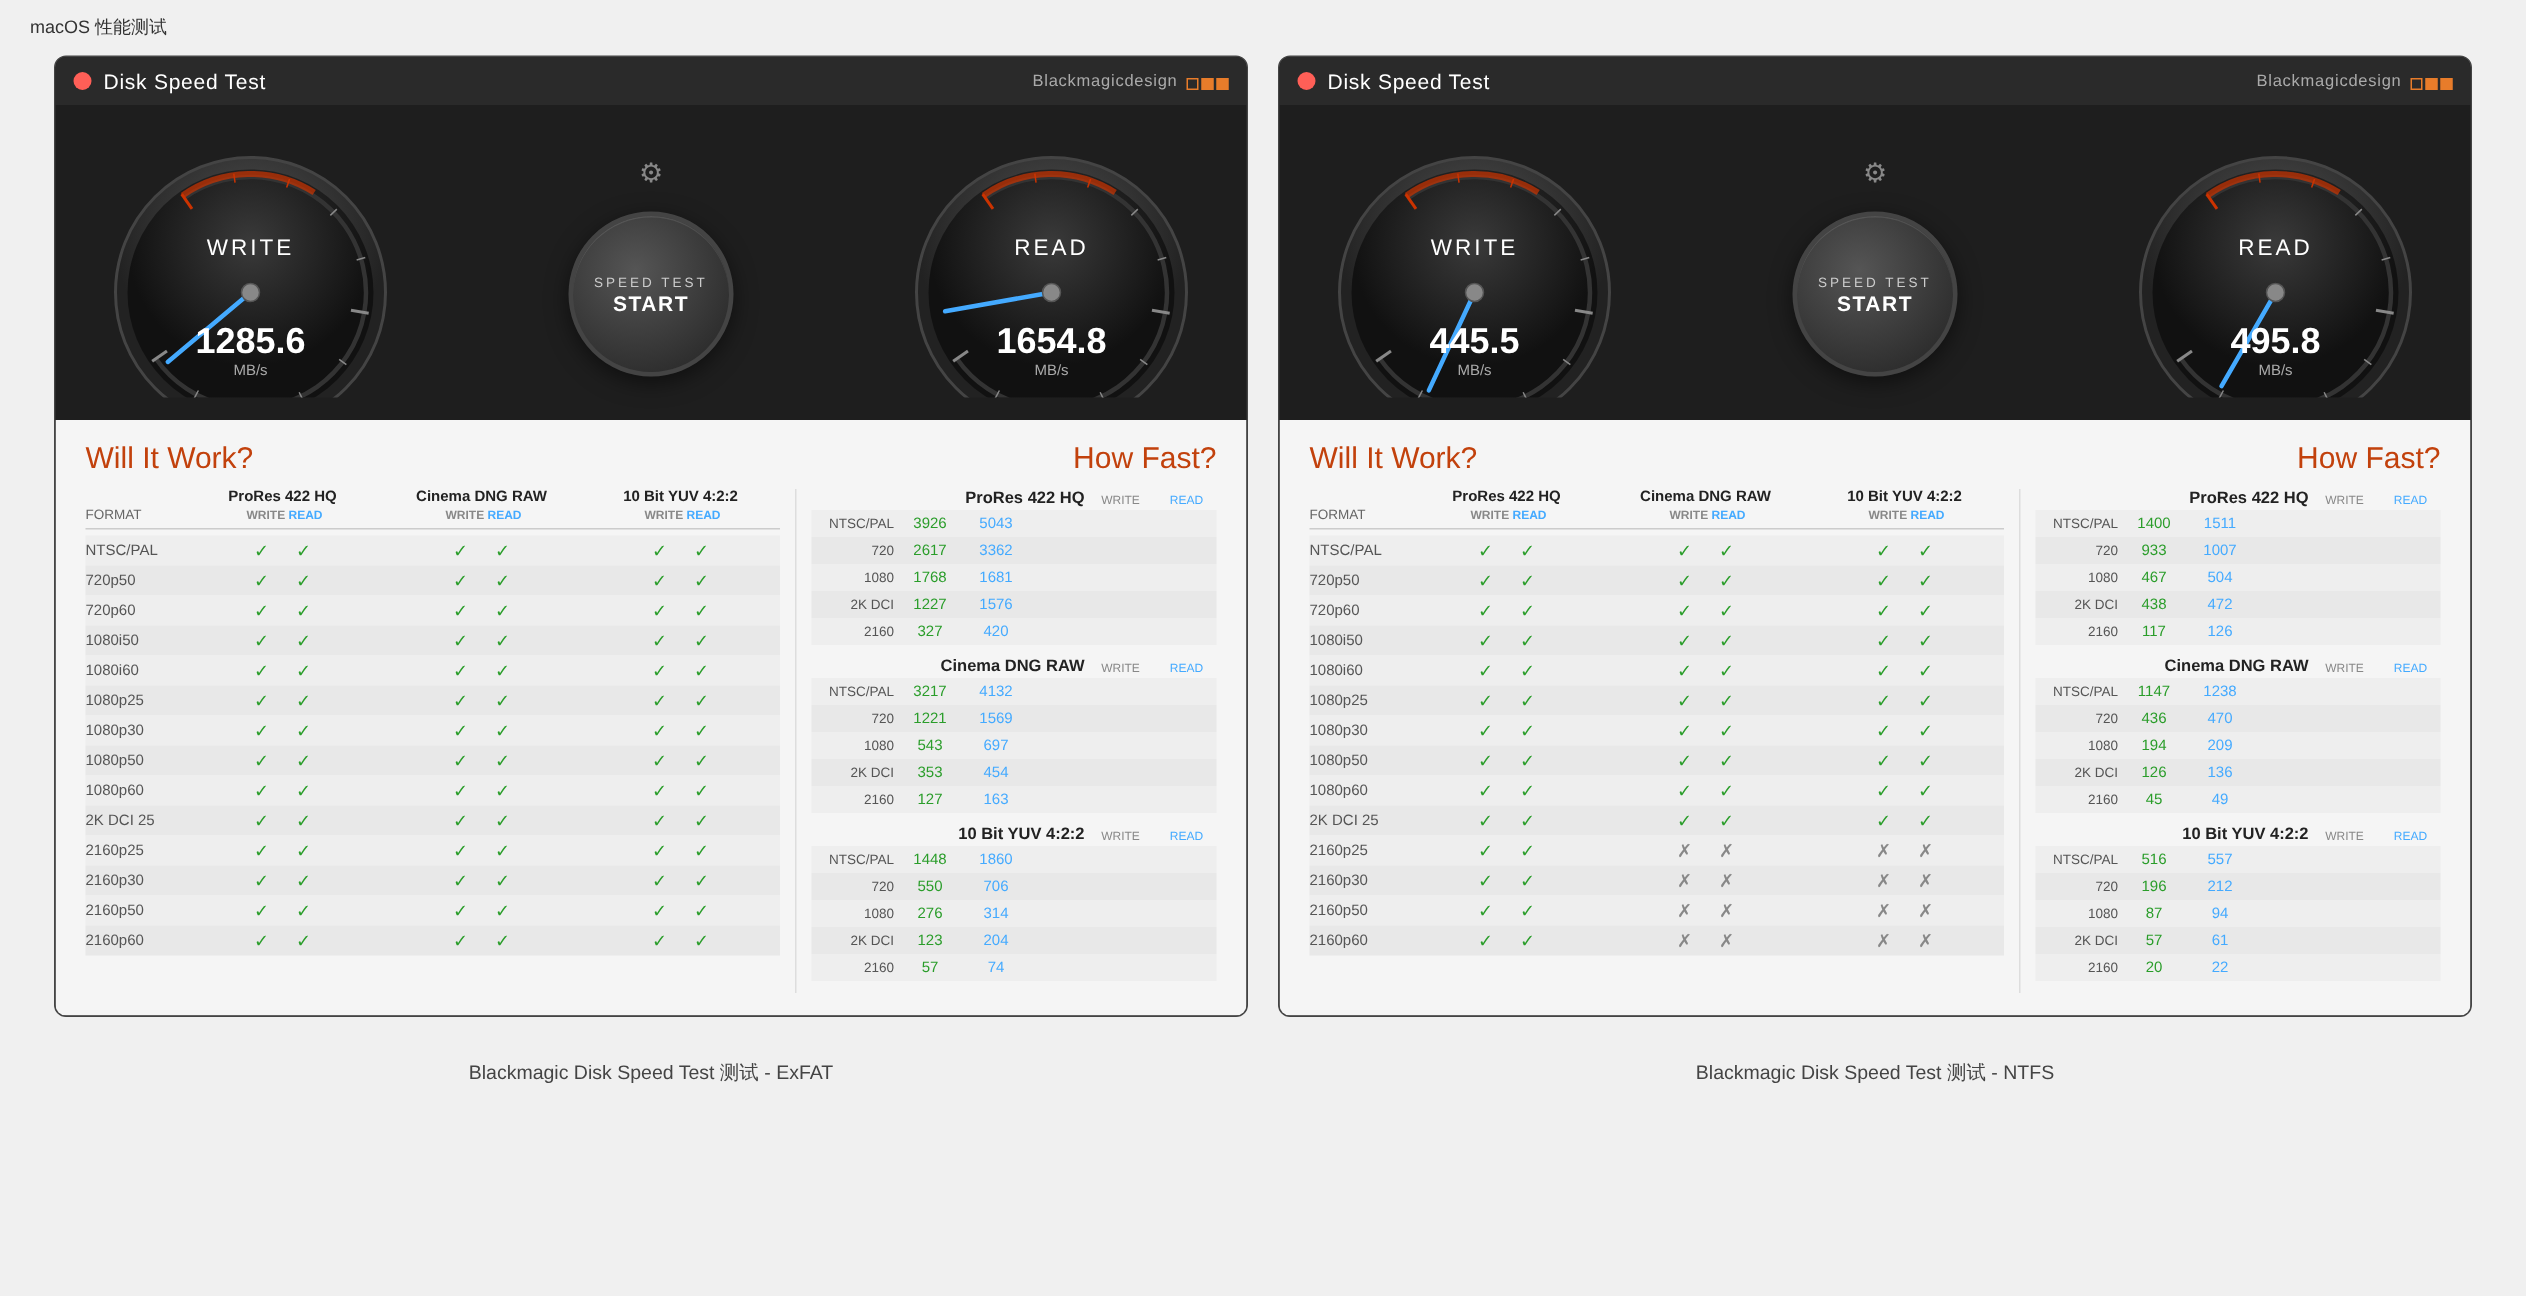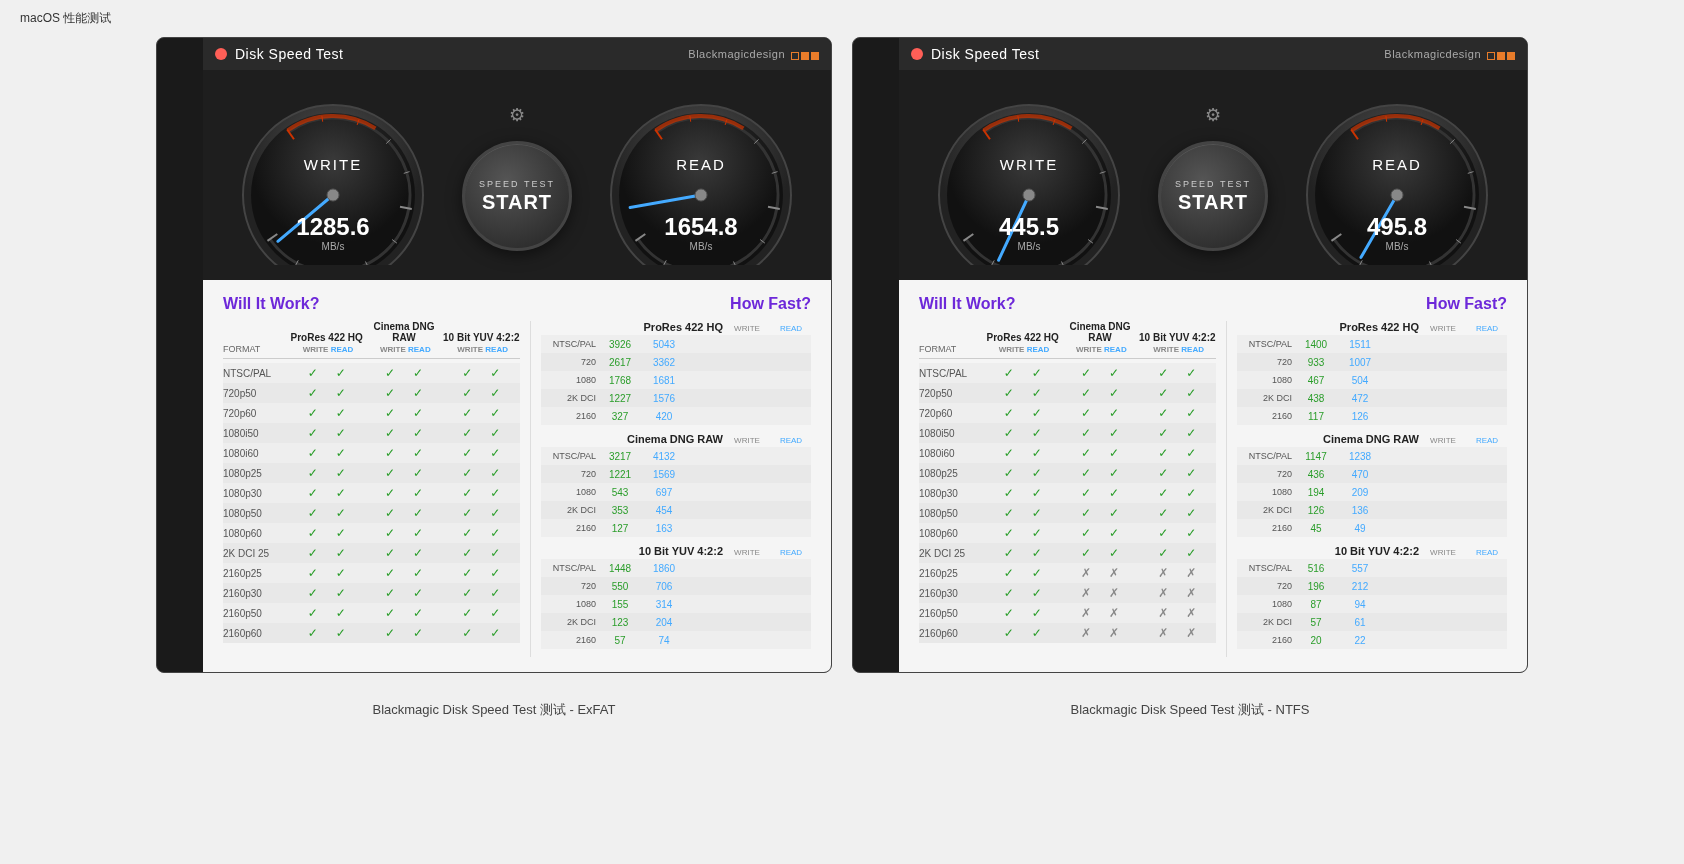--- a/index.html
+++ b/index.html
@@ -17,26 +17,25 @@
       display: flex;
       gap: 20px;
       justify-content: center;
     }
     .panel-wrapper {
       display: flex;
       flex-direction: column;
       align-items: center;
     }
     .disk-speed-window {
-      width: 676px;
+      width: 796px;
       background: #1a1a1a;
       border-radius: 8px;
       overflow: hidden;
       border: 1px solid #444;
-      padding-left: 46px;
     }
     .title-bar {
       background: #2a2a2a;
       padding: 8px 12px;
       display: flex;
       align-items: center;
       gap: 8px;
     }
     .close-btn {
       width: 12px;
@@ -113,37 +112,37 @@
     }
     .start-button-text-top {
       color: #ccc;
       font-size: 9px;
       letter-spacing: 2px;
       text-align: left;
       line-height: 1.4;
     }
     .start-button-text-bottom {
       color: #fff;
-      font-size: 20px;
+      font-size: 14px;
       font-weight: 700;
       letter-spacing: 1px;
     }
     .data-section {
       background: #f5f5f5;
       padding: 15px 20px;
     }
     .data-headers {
       display: flex;
       justify-content: space-between;
       margin-bottom: 8px;
     }
     .section-title {
-      font-size: 16px;
-      font-weight: 700;
-      color: #6d28d9;
+      font-size: 20px;
+      font-weight: 400;
+      color: #c2410c;
     }
     .data-table-area {
       display: flex;
       gap: 0;
     }
     .left-table {
       flex: 1;
       border-right: 1px solid #ddd;
       padding-right: 10px;
     }
@@ -701,21 +700,21 @@
         <span class="right-wr-val">1448</span>
         <span class="right-rd-val">1860</span>
       </div>
                 <div class="right-data-row" style="background: rgb(232, 232, 232);">
         <span class="right-fmt-cell">720</span>
         <span class="right-wr-val">550</span>
         <span class="right-rd-val">706</span>
       </div>
                 <div class="right-data-row">
         <span class="right-fmt-cell">1080</span>
-        <span class="right-wr-val">155</span>
+        <span class="right-wr-val">276</span>
         <span class="right-rd-val">314</span>
       </div>
                 <div class="right-data-row" style="background: rgb(232, 232, 232);">
         <span class="right-fmt-cell">2K DCI</span>
         <span class="right-wr-val">123</span>
         <span class="right-rd-val">204</span>
       </div>
                 <div class="right-data-row">
         <span class="right-fmt-cell">2160</span>
         <span class="right-wr-val">57</span>

